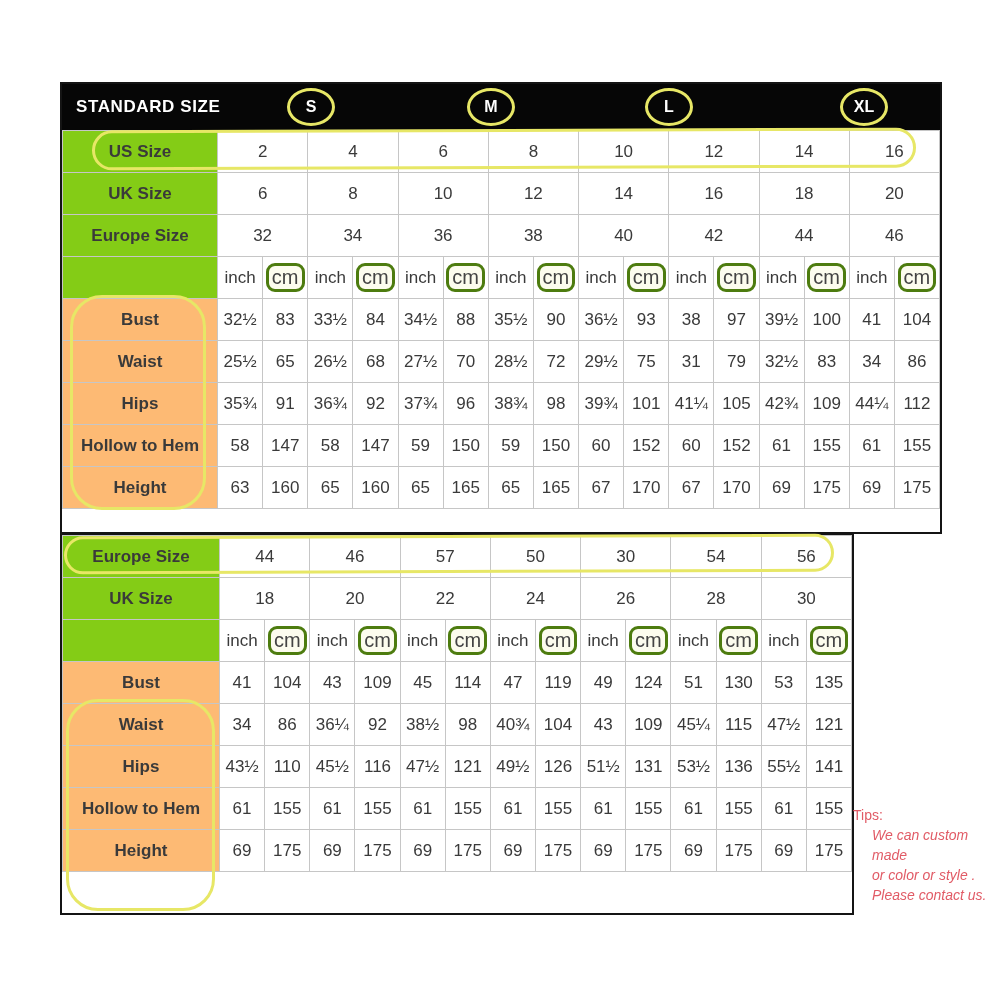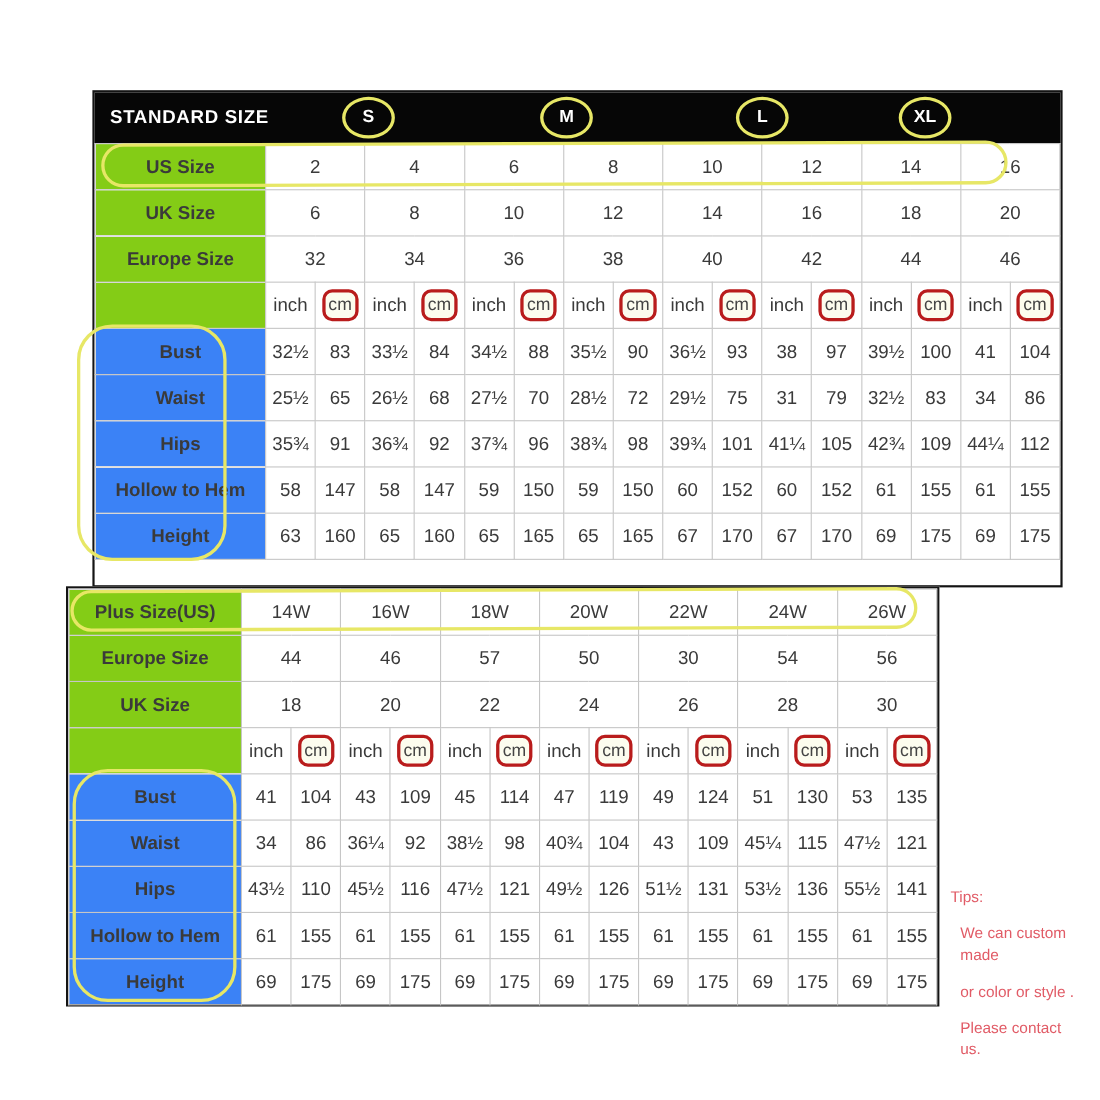--- a/index.html
+++ b/index.html
@@ -3,72 +3,72 @@
 <meta charset="utf-8">
 <style>
   html,body{margin:0;padding:0;background:#ffffff;}
   #canvas{
     position:relative;width:1000px;height:1000px;background:#ffffff;
     font-family:"Liberation Sans",sans-serif;color:#2b2b2b;overflow:hidden;
   }
   .table-wrap{
     position:absolute;border:2px solid #141414;background:#fff;box-sizing:border-box;
   }
-  #top-wrap{left:60px;top:82px;width:882px;height:452px;margin-left:24px;}
+  #top-wrap{left:60px;top:82px;width:882px;height:452px;}
   #bottom-wrap{left:60px;top:533px;width:794px;height:382px;}
   .black-header{
     position:relative;height:46px;background:#060606;display:flex;align-items:center;
   }
   .black-header .title{
     color:#ffffff;font-weight:bold;font-size:17px;letter-spacing:.6px;padding-left:14px;
   }
   .size-circle{
     position:absolute;top:4px;width:48px;height:38px;border:3px solid #e7e766;
     border-radius:50%;display:flex;align-items:center;justify-content:center;
     color:#fff;font-weight:bold;font-size:16px;box-sizing:border-box;
   }
   table.size-table{
     border-collapse:collapse;table-layout:fixed;width:100%;
   }
   table.size-table td{
     border:1px solid #c6c6c6;text-align:center;vertical-align:middle;
     height:41px;padding:0;font-size:17px;color:#3a3a3a;overflow:hidden;white-space:nowrap;
   }
   td.slabel{font-weight:bold;font-size:16px;color:#222;background:#84cc16;}
-  td.mlabel{font-weight:bold;font-size:15px;color:#222;background:#3b82f6;}
+  td.mlabel{font-weight:bold;font-size:15px;color:#222;background:#fdba74;}
   td.unitcell{font-size:16px;color:#444;}
   .cm-box{
     display:inline-flex;align-items:center;justify-content:center;
-    min-width:30px;height:29px;padding:0 3px;border:3px solid #b91c1c;border-radius:9px;
-    background:rgba(246,246,195,.28);font-size:16px;color:#444;box-sizing:border-box;
+    min-width:30px;height:29px;padding:0 3px;border:3px solid #4d7c0f;border-radius:9px;
+    background:rgba(246,246,195,.28);font-size:20px;color:#444;box-sizing:border-box;
   }
   
   .anno{position:absolute;border:3px solid #e7e766;box-sizing:border-box;pointer-events:none;background:transparent;}
   #anno-us-row{left:92px;top:129px;width:824px;height:40px;border-radius:20px;transform:rotate(-.2deg);}
   #anno-plus-row{left:64px;top:535px;width:770px;height:38px;border-radius:19px;transform:rotate(-.2deg);}
   #anno-labels-top{left:70px;top:295px;width:136px;height:215px;border-radius:32px;}
   #anno-labels-bottom{left:66px;top:699px;width:149px;height:212px;border-radius:32px;}
   
   #tips{position:absolute;left:853px;top:806px;width:146px;line-height:1.42;font-size:14px;}
-  #tips .tips-title{margin:0;padding-left:11px;}
-  #tips .tips-line{margin:13px;padding-left:7px;}
+  #tips .tips-title{margin:0;}
+  #tips .tips-line{margin:0;padding-left:19px;font-style:italic;}
 </style>
 </head>
 <body>
 
 <div id="canvas">
 
   <div id="top-wrap" class="table-wrap">
     <div class="black-header">
       <span class="title">STANDARD SIZE</span>
 
     <span class="size-circle" style="left: 225px;">S</span>
         <span class="size-circle" style="left: 405px;">M</span>
         <span class="size-circle" style="left: 583px;">L</span>
-        <span class="size-circle" style="left: 731px;">XL</span>
+        <span class="size-circle" style="left: 778px;">XL</span>
       </div>
     <table class="size-table">
       <colgroup id="top-cols">
           <col style="width: 155px;">
           <col>
           <col>
           <col>
           <col>
           <col>
           <col>
@@ -249,30 +249,20 @@
           <col>
           <col>
           <col>
           <col>
           <col>
           <col>
           <col>
         </colgroup>
       <tbody id="bottom-body">
           <tr>
-            <td class="slabel">Plus Size(US)</td>
-            <td colspan="2">14W</td>
-            <td colspan="2">16W</td>
-            <td colspan="2">18W</td>
-            <td colspan="2">20W</td>
-            <td colspan="2">22W</td>
-            <td colspan="2">24W</td>
-            <td colspan="2">26W</td>
-          </tr>
-          <tr>
             <td class="slabel">Europe Size</td>
             <td colspan="2">44</td>
             <td colspan="2">46</td>
             <td colspan="2">57</td>
             <td colspan="2">50</td>
             <td colspan="2">30</td>
             <td colspan="2">54</td>
             <td colspan="2">56</td>
           </tr>
           <tr>

